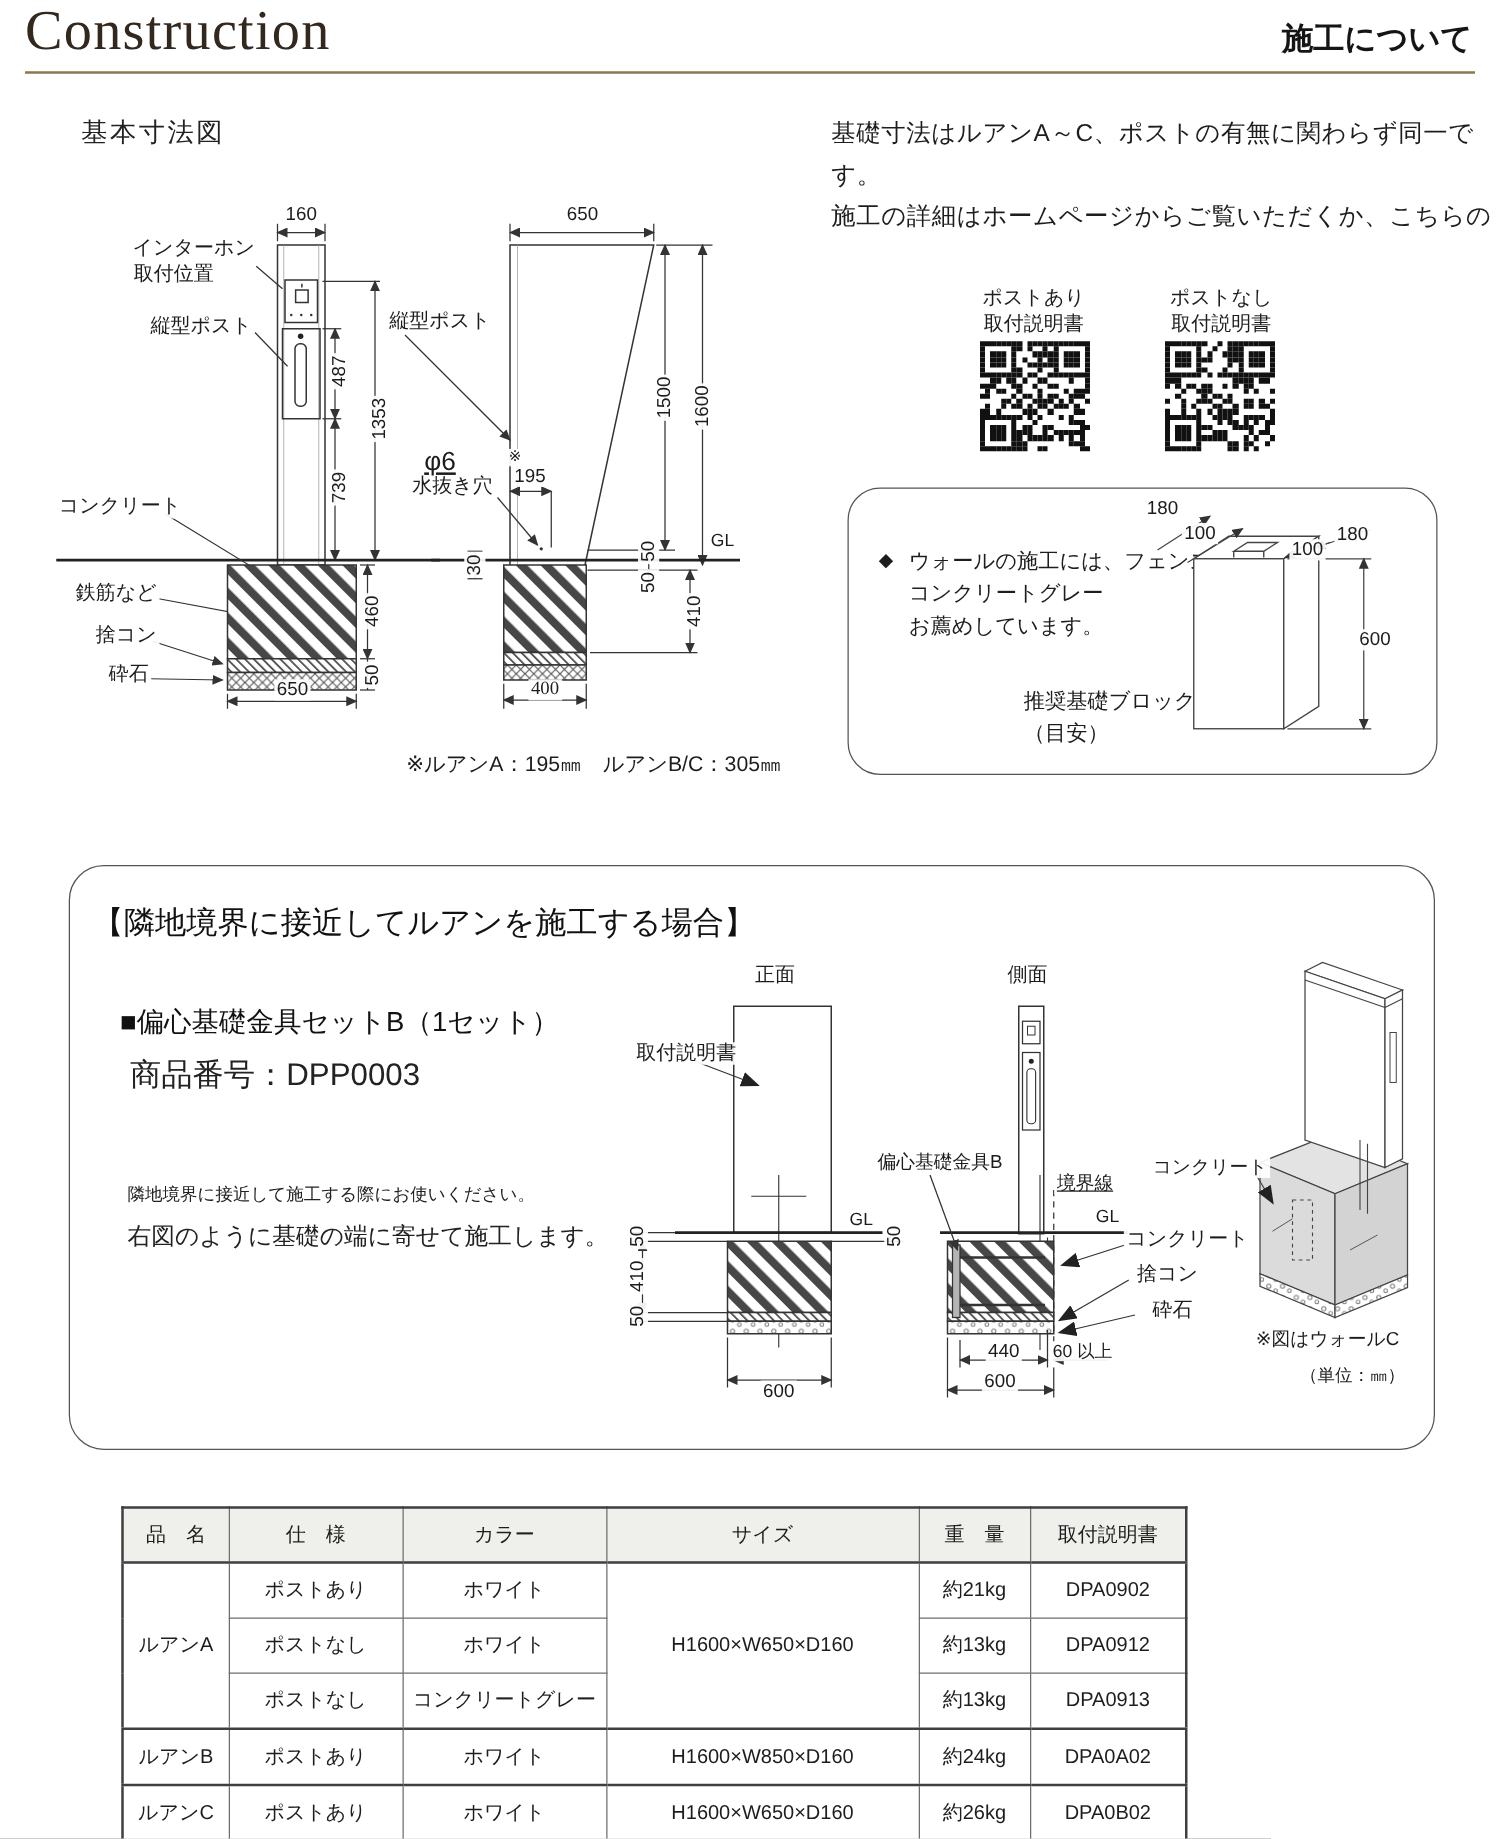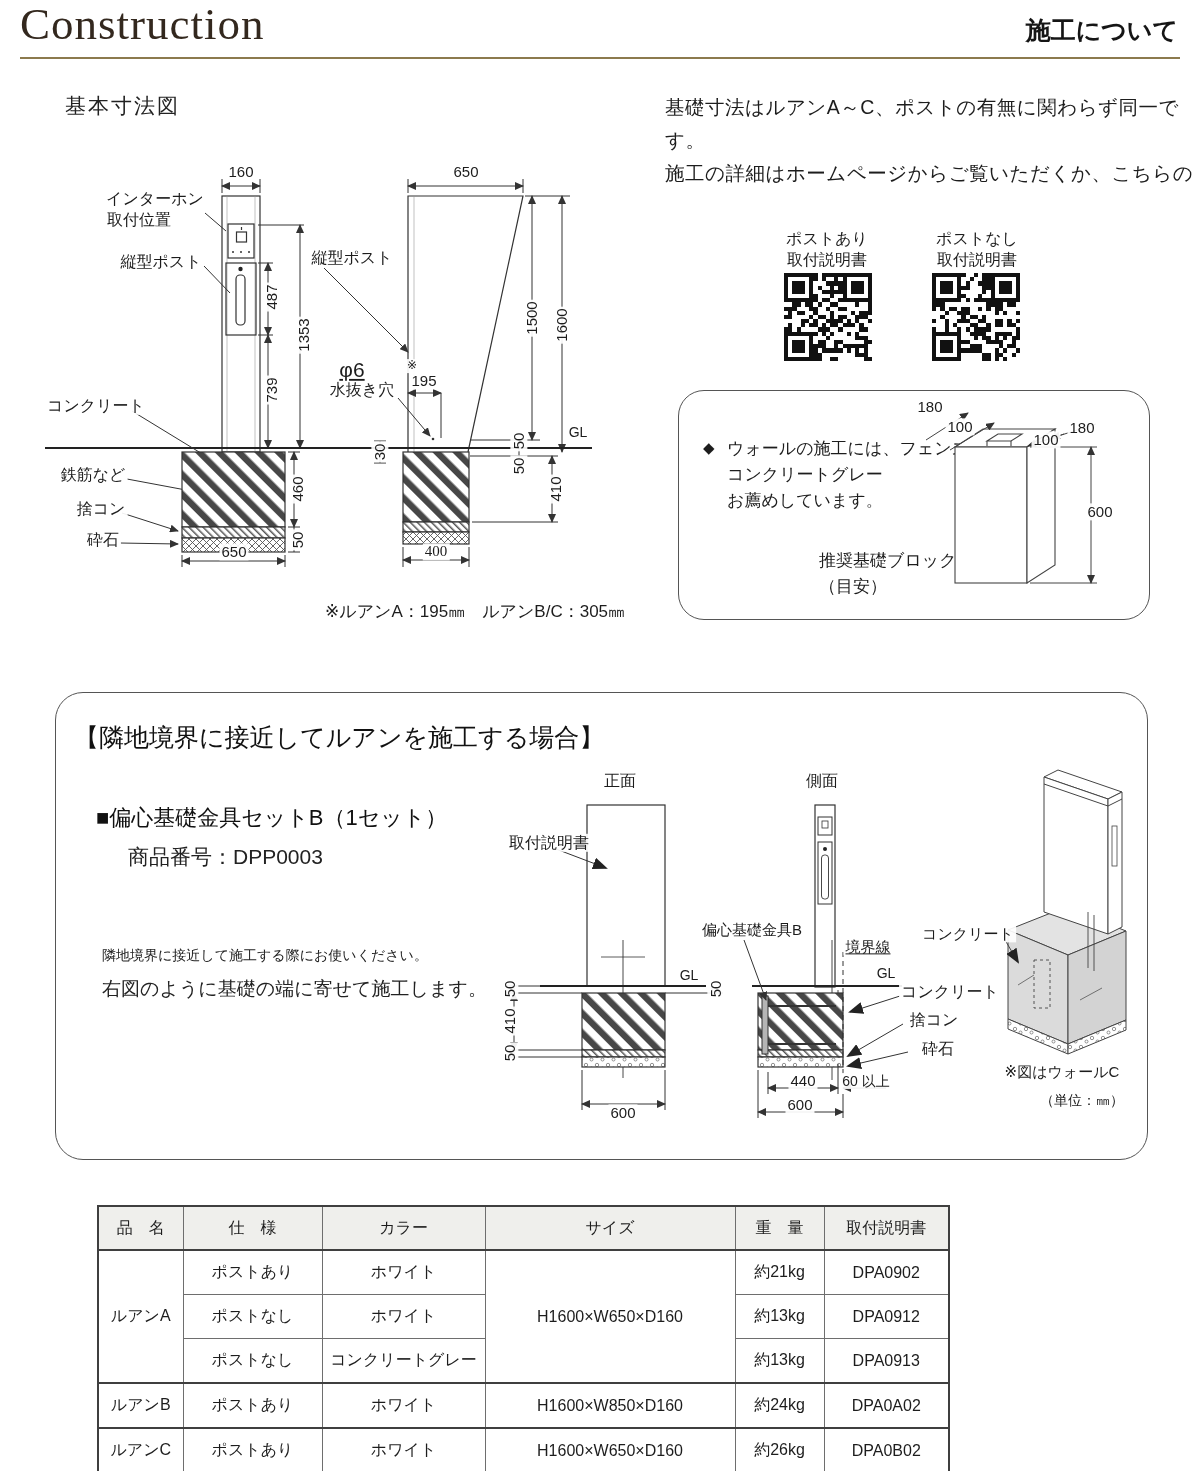--- a/index.html
+++ b/index.html
@@ -19,21 +19,21 @@
   .qr{position:absolute;width:88px;height:88px;display:grid;
       grid-template-columns:repeat(21,1fr);grid-template-rows:repeat(21,1fr);background:#fff}
   .qr i{display:block}
   
   .nbox{position:absolute;left:678px;top:390px;width:470px;height:228px;border:1.5px solid #555;border-radius:26px}
   .nbox span{position:absolute;font-size:17px;white-space:nowrap;color:#1d1d1d}
   
   .cbox{position:absolute;left:55px;top:692px;width:1091px;height:466px;border:1.5px solid #555;border-radius:28px}
   .cbox .ct{position:absolute;left:18px;top:28px;font-size:25px;color:#111;white-space:nowrap}
   .cbox .cp{position:absolute;left:40px;top:110px;font-size:22px;color:#111;white-space:nowrap}
-  .cbox .cn{position:absolute;left:72px;top:150px;font-size:21px;white-space:nowrap}
+  .cbox .cn{position:absolute;left:48px;top:150px;font-size:25px;white-space:nowrap}
   .cbox .cd1{position:absolute;left:46px;top:254px;font-size:14px;white-space:nowrap}
   .cbox .cd2{position:absolute;left:46px;top:283px;font-size:19px;white-space:nowrap}
   
   .dlabel{position:absolute;font-size:15px;background:rgba(255,255,255,.92);padding:0 2px;
           white-space:nowrap;line-height:1.15;color:#1c1c1c;transform:translate(-50%,-50%)}
   svg.linework{position:absolute;left:0;top:0}
   
   table.spec{position:absolute;left:97px;top:1205px;width:851px;border-collapse:collapse;
              table-layout:fixed;font-size:16px;color:#1d1d1d;background:#fff}
   table.spec th,table.spec td{border:1px solid #6e6e6e;text-align:center;padding:0;height:43px;font-weight:normal}

